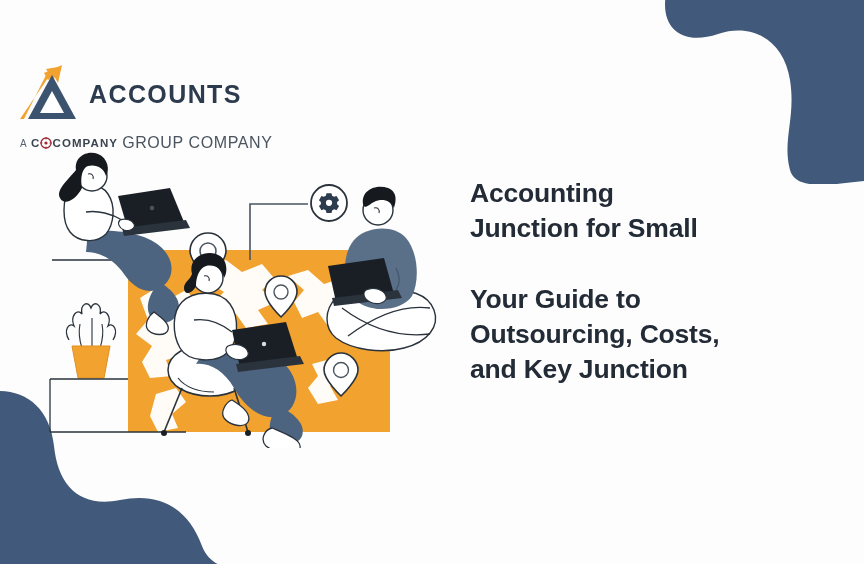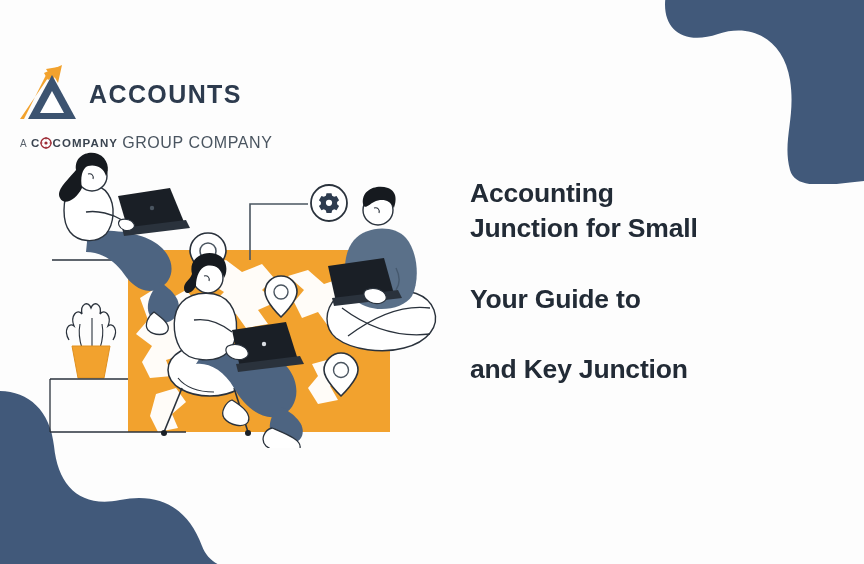--- a/index.html
+++ b/index.html
@@ -158,21 +158,21 @@
       </span>
       <span class="tag-group">GROUP COMPANY</span>
     </div>
   </div>
 
   <div id="headline">
     <span>Accounting</span><br>
     <span>Junction for Small</span><br>
     <br>
     <span>Your Guide to</span><br>
-    <br>
+    <span>Outsourcing, Costs,</span><br>
     <span>and Key Junction</span>
   </div>
 
   <svg id="illustration" width="430" height="300" viewBox="0 0 430 300">
 
     <defs>
       <clipPath id="mapclip">
         <rect x="92" y="102" width="262" height="182"></rect>
       </clipPath>
     </defs>

